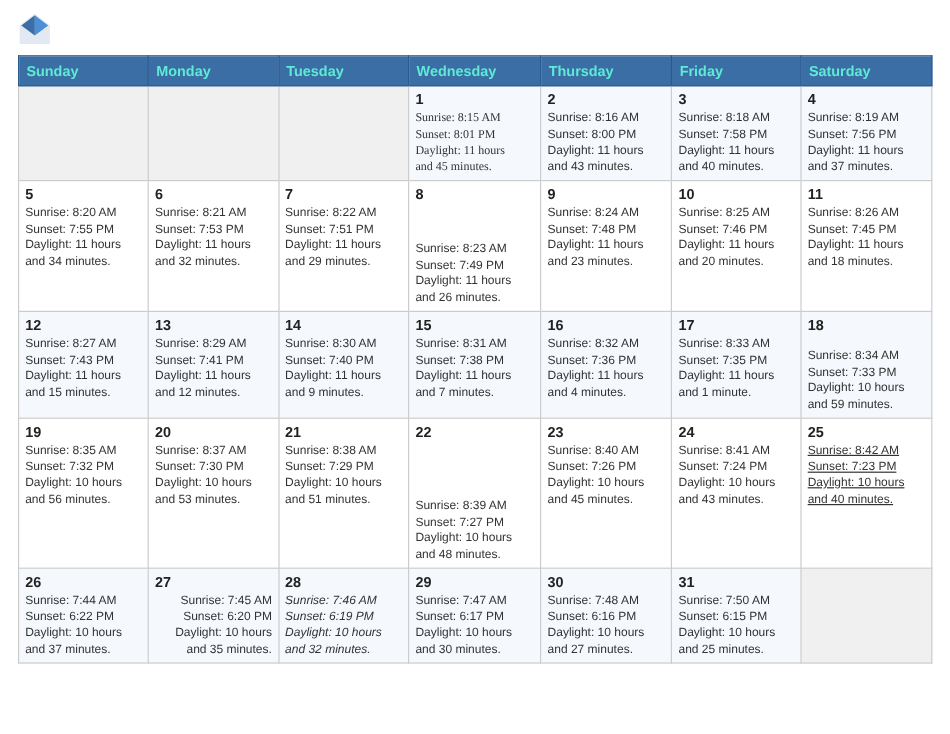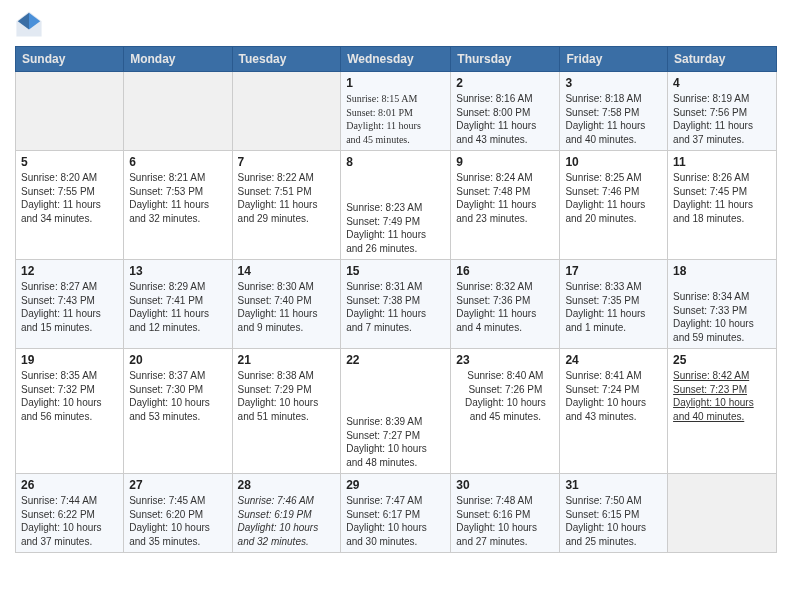--- a/index.html
+++ b/index.html
@@ -49,21 +49,21 @@
     .location {
       font-size: 15px;
       color: #444;
     }
     .calendar {
       width: 100%;
       border-collapse: collapse;
     }
     .calendar thead tr th {
       background-color: #3a6ea5;
-      color: #e5e5e5;
+      color: #5eead4;
       font-size: 12px;
       font-weight: bold;
       padding: 5px 6px;
       text-align: left;
       border: 1px solid #2a5a8f;
     }
     .calendar tbody tr td {
       border: 1px solid #ccc;
       vertical-align: top;
       padding: 4px 5px;
@@ -288,21 +288,21 @@
           </td>
           <td>
             <span class="day-num">22</span>
             <div class="day-info" style="white-space: pre-line; margin-top: 48px;">Sunrise: 8:39 AM
 Sunset: 7:27 PM
 Daylight: 10 hours
 and 48 minutes.</div>
           </td>
           <td>
             <span class="day-num">23</span>
-            <div class="day-info" style="white-space: pre-line; text-align: center;">Sunrise: 8:40 AM
+            <div class="day-info" style="white-space: pre-line;">Sunrise: 8:40 AM
 Sunset: 7:26 PM
 Daylight: 10 hours
 and 45 minutes.</div>
           </td>
           <td>
             <span class="day-num">24</span>
             <div class="day-info" style="white-space: pre-line;">Sunrise: 8:41 AM
 Sunset: 7:24 PM
 Daylight: 10 hours
 and 43 minutes.</div>
@@ -318,21 +318,21 @@
         <tr>
           <td>
             <span class="day-num">26</span>
             <div class="day-info" style="white-space: pre-line;">Sunrise: 7:44 AM
 Sunset: 6:22 PM
 Daylight: 10 hours
 and 37 minutes.</div>
           </td>
           <td>
             <span class="day-num">27</span>
-            <div class="day-info" style="white-space: pre-line;">Sunrise: 7:45 AM
+            <div class="day-info" style="white-space: pre-line; text-align: right;">Sunrise: 7:45 AM
 Sunset: 6:20 PM
 Daylight: 10 hours
 and 35 minutes.</div>
           </td>
           <td>
             <span class="day-num">28</span>
             <div class="day-info" style="white-space: pre-line; font-style: italic;">Sunrise: 7:46 AM
 Sunset: 6:19 PM
 Daylight: 10 hours
 and 32 minutes.</div>

